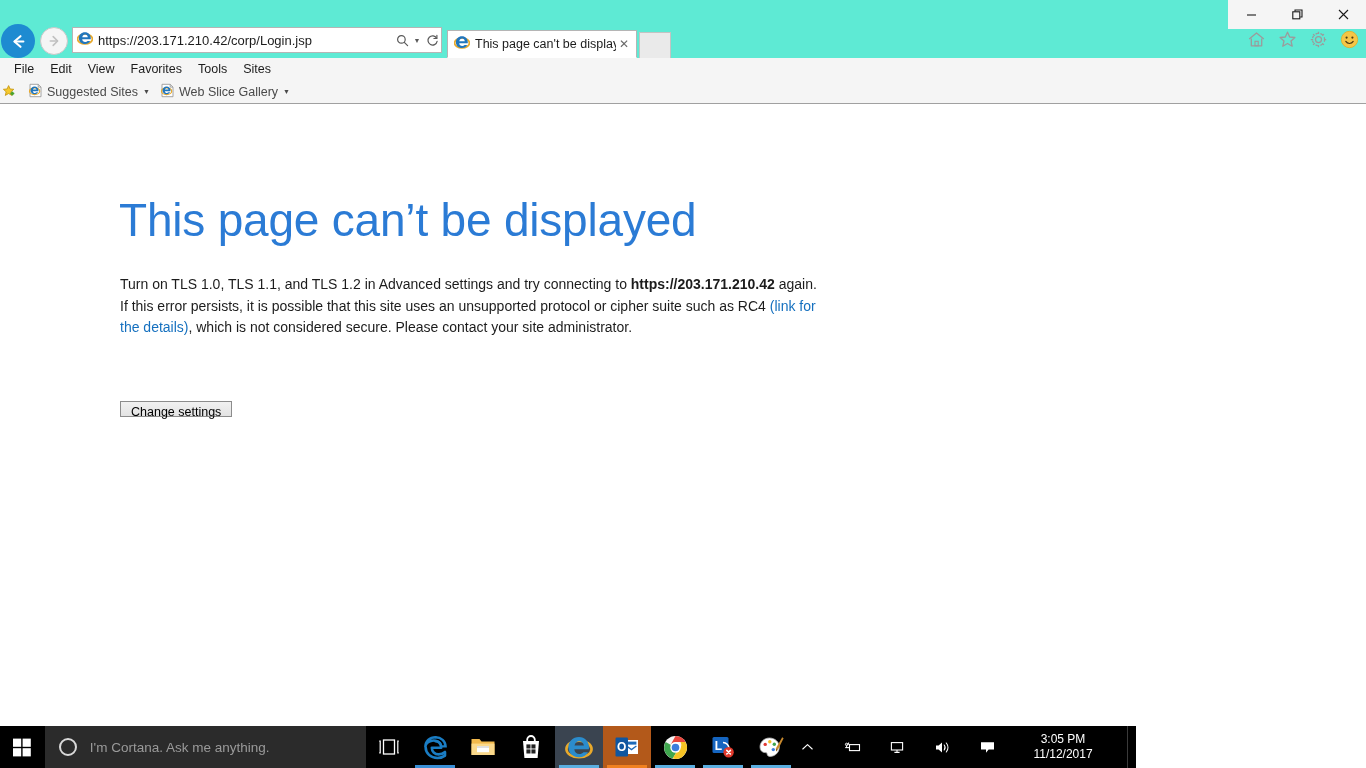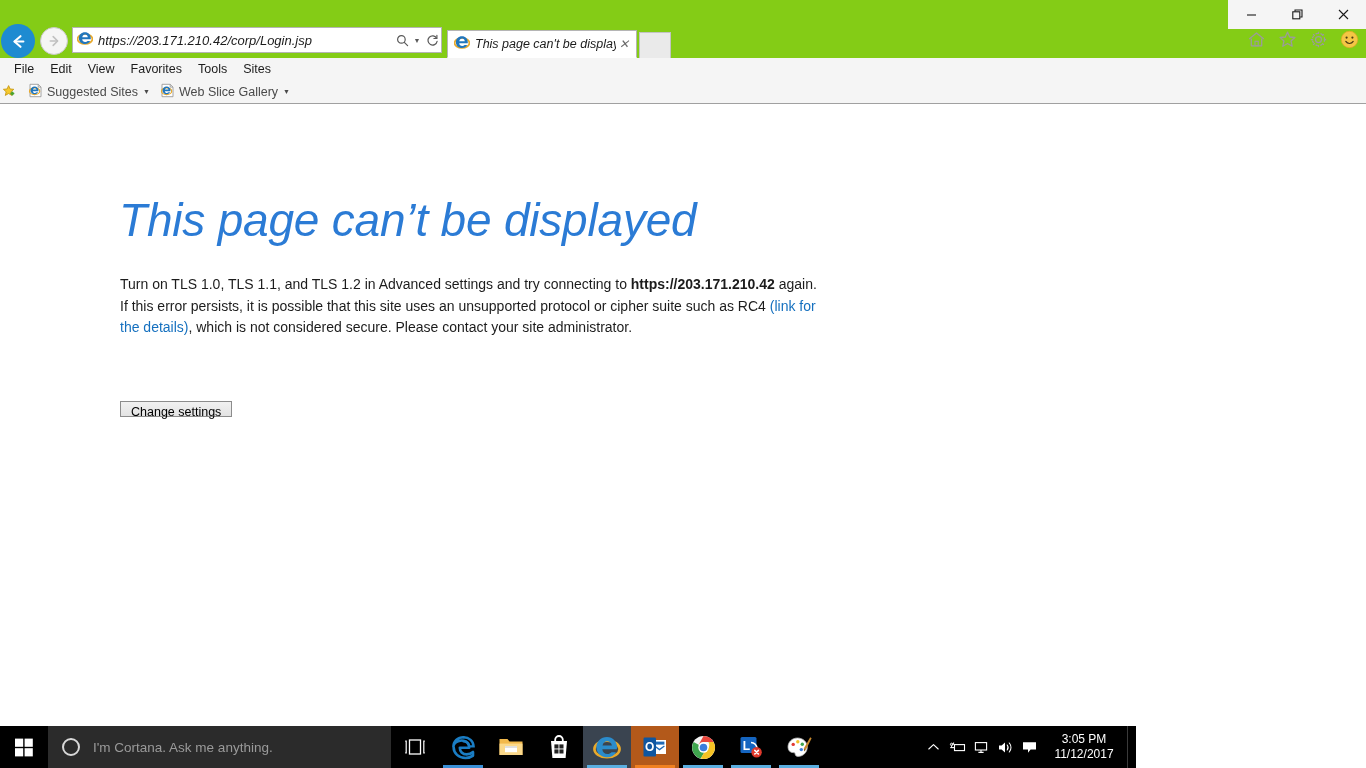--- a/index.html
+++ b/index.html
@@ -13,23 +13,22 @@
   
   #browser-window {
     position: absolute; left: 0; top: 0;
     width: 1366px; height: 726px;
     background: #ffffff;
   }
 
   #title-row {
     position: relative;
     height: 58px;
-    background: #84cc16;
+    background: #5eead4;
     border-bottom: none;
-    font-style: italic;
   }
 
   
   #window-controls {
     position: absolute; right: 0; top: 0;
     height: 29px; display: flex;
   }
   .wc-btn {
     width: 46px; height: 29px;
     display: flex; align-items: center; justify-content: center;
@@ -158,21 +157,20 @@
     overflow: hidden;
   }
   #error-heading {
     position: absolute; left: 119px; top: 89px;
     font-size: 46px;
     font-weight: 300;
     color: #2b7bd5;
     letter-spacing: -0.2px;
     white-space: nowrap;
     font-family: "Liberation Sans", sans-serif;
-    font-style: italic;
   }
   #error-body {
     position: absolute; left: 120px; top: 170px;
     width: 700px;
     font-size: 14px;
     line-height: 21.5px;
     color: #1c1c1c;
   }
   #error-body b { font-weight: bold; }
   #error-body .err-link { color: #1570bf; text-decoration: none; }
@@ -233,20 +231,21 @@
   }
   .task-app .underline {
     position: absolute; bottom: 0; left: 4px; right: 4px;
     height: 3px;
   }
   #tray {
     margin-left: auto;
     display: flex; align-items: center;
     height: 42px;
     padding-right: 2px;
+    gap: 21px;
   }
   .tray-icon {
     width: 24px; height: 42px;
     display: flex; align-items: center; justify-content: center;
     color: #ffffff;
   }
   #tray-clock {
     width: 86px; height: 42px;
     display: flex; flex-direction: column;
     align-items: center; justify-content: center;

